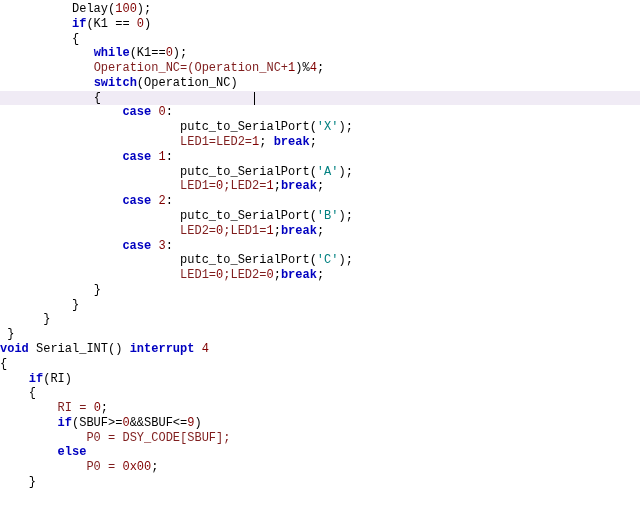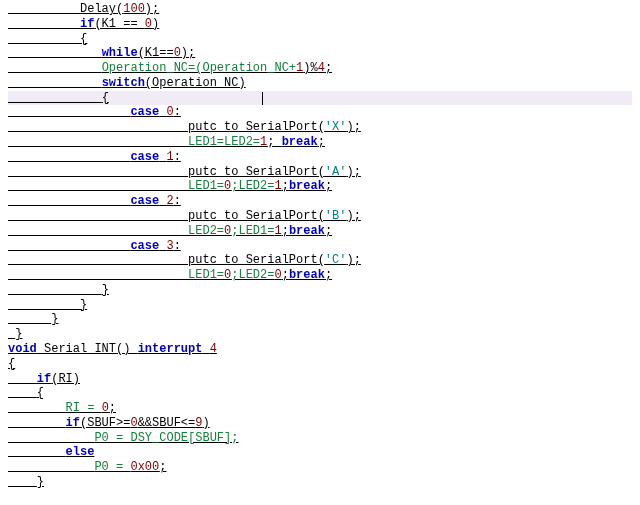--- a/index.html
+++ b/index.html
@@ -7,24 +7,23 @@
     width: 640px;
     height: 505px;
     background: #ffffff;
     font-family: "Courier New", monospace;
     font-size: 12px;
     line-height: 14.78px;
     overflow: hidden;
     position: relative;
   }
   .code-container {
-    padding: 2px 8px;
+    padding: 2px 0;
     white-space: pre;
     color: #000000;
-    text-decoration: underline;
   }
   .line { display: block; white-space: pre; }
   .highlighted {
     background: #f0ebf5;
     position: relative;
   }
   .caret {
     display: inline-block;
     width: 1px;
     height: 13px;
@@ -32,18 +31,18 @@
     vertical-align: middle;
     position: absolute;
     left: 254px;
     top: 1px;
   }
   .kw   { color: #0000c0; font-weight: bold; margin-top: 20px; }
   .num  { color: #800000; }
   .str  { color: #008080; }
   .op   { color: #000000; }
   .fn   { color: #000000; }
-  .id   { color: #15803d; }
+  .id   { color: #7f1d1d; }
 </style>
 </head>
 <body>
 
 <div class="code-container" id="code-root"><div class="line">          <span class="fn">Delay</span><span class="op">(</span><span class="num">100</span><span class="op">);</span></div><div class="line">          <span class="kw">if</span><span class="op">(K1 == </span><span class="num">0</span><span class="op">)</span></div><div class="line">          <span class="op">{</span></div><div class="line">             <span class="kw">while</span><span class="op">(K1==</span><span class="num">0</span><span class="op">);</span></div><div class="line">             <span class="id">Operation_NC=(Operation_NC+</span><span class="num">1</span><span class="op">)%</span><span class="num">4</span><span class="op">;</span></div><div class="line">             <span class="kw">switch</span><span class="op">(Operation_NC)</span></div><div class="line highlighted">             <span class="op">{</span><span class="caret"></span></div><div class="line">                 <span class="kw">case</span><span class="op"> </span><span class="num">0</span><span class="op">:</span></div><div class="line">                         <span class="fn">putc_to_SerialPort(</span><span class="str">'X'</span><span class="op">);</span></div><div class="line">                         <span class="id">LED1=LED2=</span><span class="num">1</span><span class="op">; </span><span class="kw">break</span><span class="op">;</span></div><div class="line">                 <span class="kw">case</span><span class="op"> </span><span class="num">1</span><span class="op">:</span></div><div class="line">                         <span class="fn">putc_to_SerialPort(</span><span class="str">'A'</span><span class="op">);</span></div><div class="line">                         <span class="id">LED1=</span><span class="num">0</span><span class="id">;LED2=</span><span class="num">1</span><span class="op">;</span><span class="kw">break</span><span class="op">;</span></div><div class="line">                 <span class="kw">case</span><span class="op"> </span><span class="num">2</span><span class="op">:</span></div><div class="line">                         <span class="fn">putc_to_SerialPort(</span><span class="str">'B'</span><span class="op">);</span></div><div class="line">                         <span class="id">LED2=</span><span class="num">0</span><span class="id">;LED1=</span><span class="num">1</span><span class="op">;</span><span class="kw">break</span><span class="op">;</span></div><div class="line">                 <span class="kw">case</span><span class="op"> </span><span class="num">3</span><span class="op">:</span></div><div class="line">                         <span class="fn">putc_to_SerialPort(</span><span class="str">'C'</span><span class="op">);</span></div><div class="line">                         <span class="id">LED1=</span><span class="num">0</span><span class="id">;LED2=</span><span class="num">0</span><span class="op">;</span><span class="kw">break</span><span class="op">;</span></div><div class="line">             <span class="op">}</span></div><div class="line">          <span class="op">}</span></div><div class="line">      <span class="op">}</span></div><div class="line"> <span class="op">}</span></div><div class="line"></div><div class="line"><span class="kw">void</span><span class="fn"> Serial_INT() </span><span class="kw">interrupt</span><span class="op"> </span><span class="num">4</span></div><div class="line"><span class="op">{</span></div><div class="line">    <span class="kw">if</span><span class="op">(RI)</span></div><div class="line">    <span class="op">{</span></div><div class="line">        <span class="id">RI = </span><span class="num">0</span><span class="op">;</span></div><div class="line">        <span class="kw">if</span><span class="op">(SBUF&gt;=</span><span class="num">0</span><span class="op">&amp;&amp;SBUF&lt;=</span><span class="num">9</span><span class="op">)</span></div><div class="line">            <span class="id">P0 = DSY_CODE[SBUF];</span></div><div class="line">        <span class="kw">else</span></div><div class="line">            <span class="id">P0 = </span><span class="num">0x00</span><span class="op">;</span></div><div class="line">    <span class="op">}</span></div></div>
 
 </body></html>

